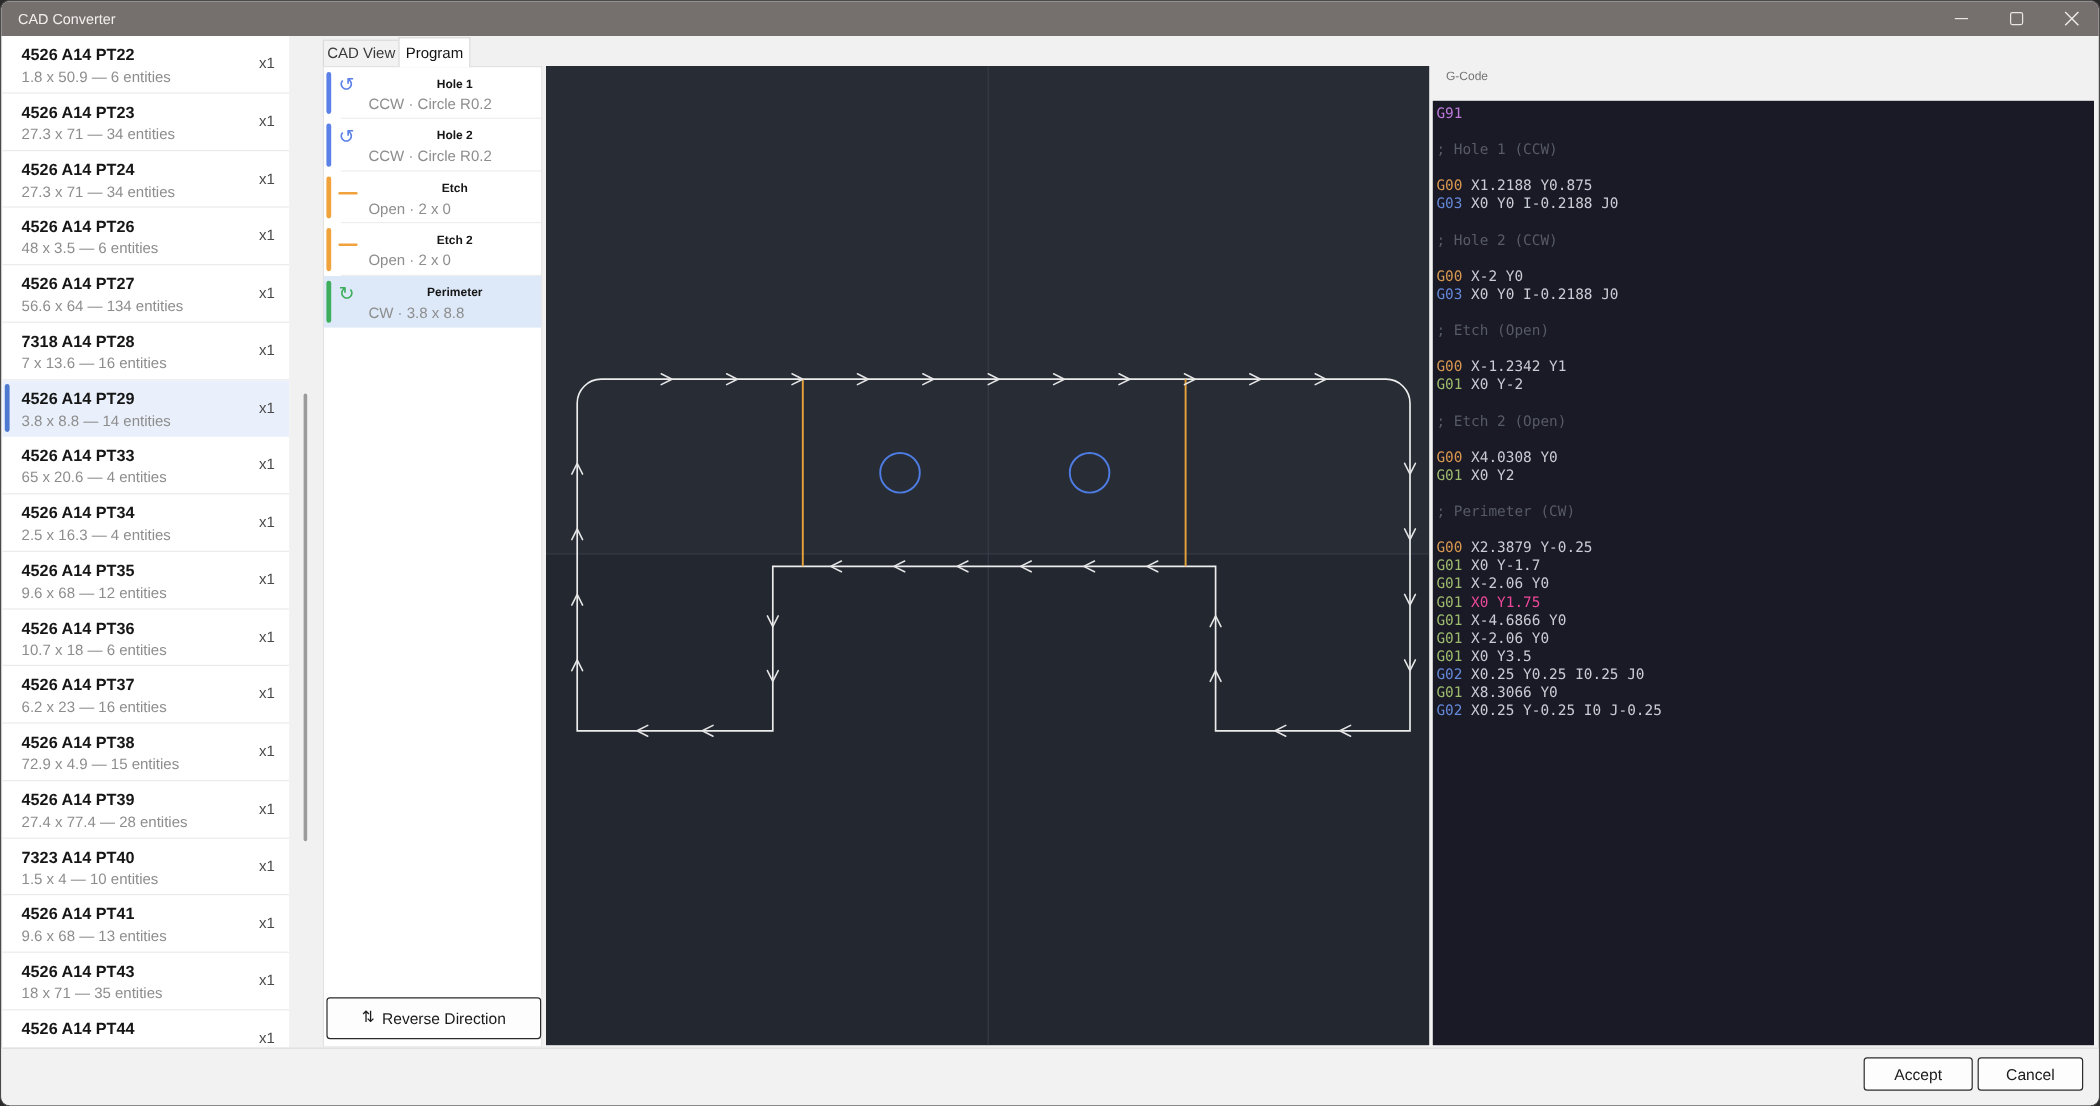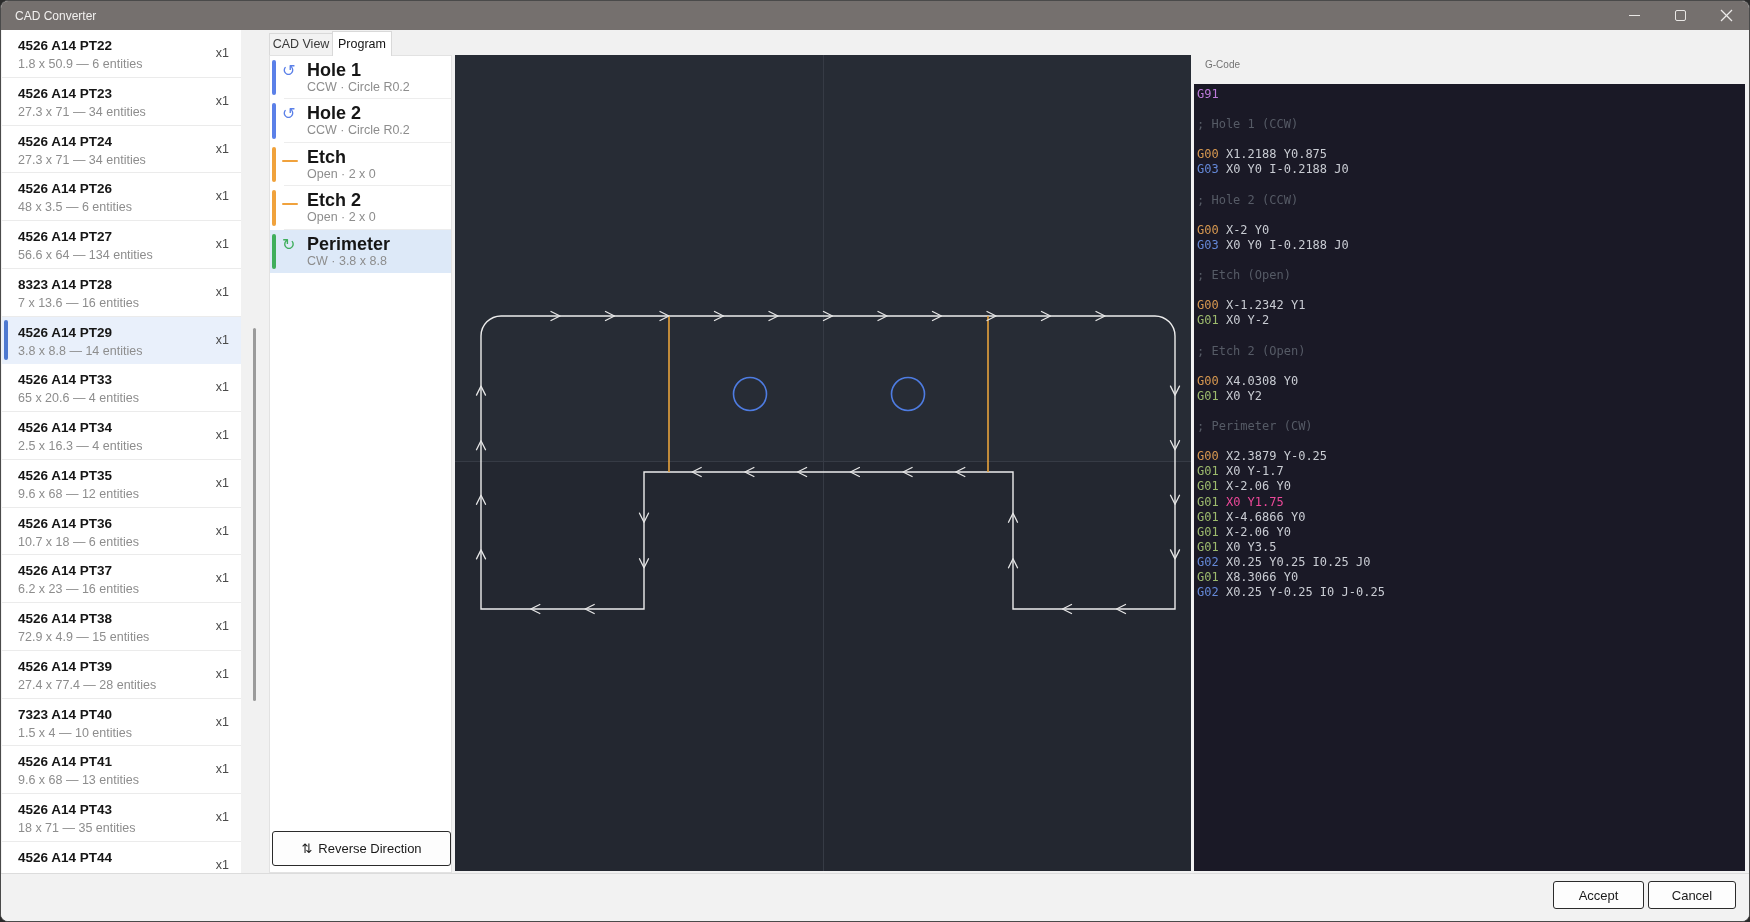--- a/index.html
+++ b/index.html
@@ -31,21 +31,21 @@
   .tab.inactive{left:268px;top:32px;width:64px;height:23px;line-height:21px;background:#F2F2F2;border:1px solid #D9D9D9;color:#3A3A3A;z-index:1;}
   .tab.active{left:331px;top:30px;width:60px;height:25px;line-height:24px;background:#FFFFFF;border:1px solid #D9D9D9;border-bottom:none;color:#141414;z-index:3;}
   .ops-panel{position:absolute;left:268px;top:54px;width:183px;height:818px;background:#FFFFFF;border:1px solid #E2E2E2;z-index:2;}
   .op-row{position:relative;height:43.4px;padding:6px 0 0 37px;}
   .op-row::after{content:"";position:absolute;left:14px;right:0;bottom:0;height:1px;background:#EDEDED;}
   .op-row.selected{background:#DDE9F8;}
   .op-row.selected::after{background:transparent;}
   .op-accent{position:absolute;left:2px;top:4px;bottom:4px;width:4px;border-radius:2px;}
   .op-icon{position:absolute;left:12px;top:7px;font-size:16px;line-height:16px;font-family:"DejaVu Sans",sans-serif;}
   .op-line-icon{position:absolute;left:12px;top:17px;width:16px;height:2px;border-radius:1px;}
-  .op-title{font-size:18px;font-weight:bold;color:#161616;line-height:17px;}
+  .op-title{font-size:10px;font-weight:bold;color:#161616;line-height:17px;text-align:center;}
   .op-sub{font-size:12.5px;color:#8D8D8D;line-height:15px;margin-top:1px;}
   .reverse-btn{position:absolute;left:271px;top:830px;width:179px;height:35px;background:#FDFDFD;
     border:1px solid #2B2B2B;border-radius:3px;font-family:"Liberation Sans",sans-serif;
     font-size:13px;color:#1A1A1A;display:flex;align-items:center;justify-content:center;z-index:4;}
   .reverse-btn .rev-icon{font-family:"DejaVu Sans",sans-serif;font-size:13px;margin-right:6px;}
   
   .canvas{position:absolute;left:454px;top:54px;width:736px;height:816px;
     background:linear-gradient(to bottom,#272C35 0px,#272C35 406px,#232730 406px,#232730 100%);}
   
   .gcode-title{position:absolute;left:1204px;top:58px;font-size:10px;color:#737373;}
@@ -102,21 +102,21 @@
         <div class="p-title">4526 A14 PT26</div>
         <div class="p-sub">48 x 3.5 — 6 entities</div>
         <div class="p-qty">x1</div>
       </div>
       <div class="part-row">
         <div class="p-title">4526 A14 PT27</div>
         <div class="p-sub">56.6 x 64 — 134 entities</div>
         <div class="p-qty">x1</div>
       </div>
       <div class="part-row">
-        <div class="p-title">8323 A14 PT28</div>
+        <div class="p-title">7318 A14 PT28</div>
         <div class="p-sub">7 x 13.6 — 16 entities</div>
         <div class="p-qty">x1</div>
       </div>
       <div class="part-row selected">
         <div class="p-title">4526 A14 PT29</div>
         <div class="p-sub">3.8 x 8.8 — 14 entities</div>
         <div class="p-qty">x1</div>
       </div>
       <div class="part-row">
         <div class="p-title">4526 A14 PT33</div>

